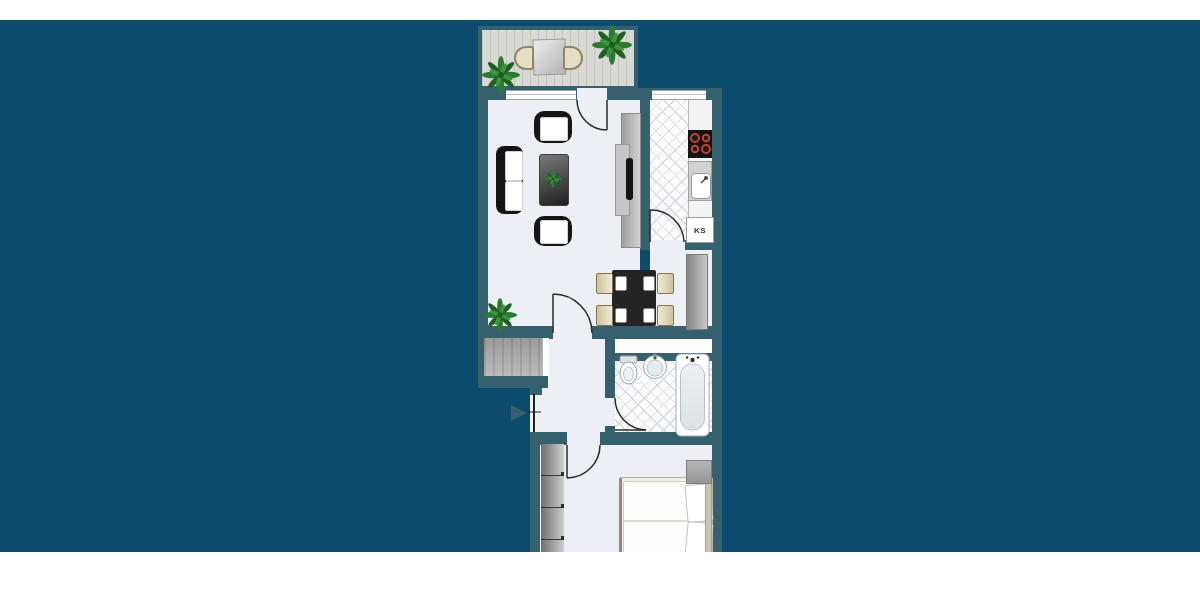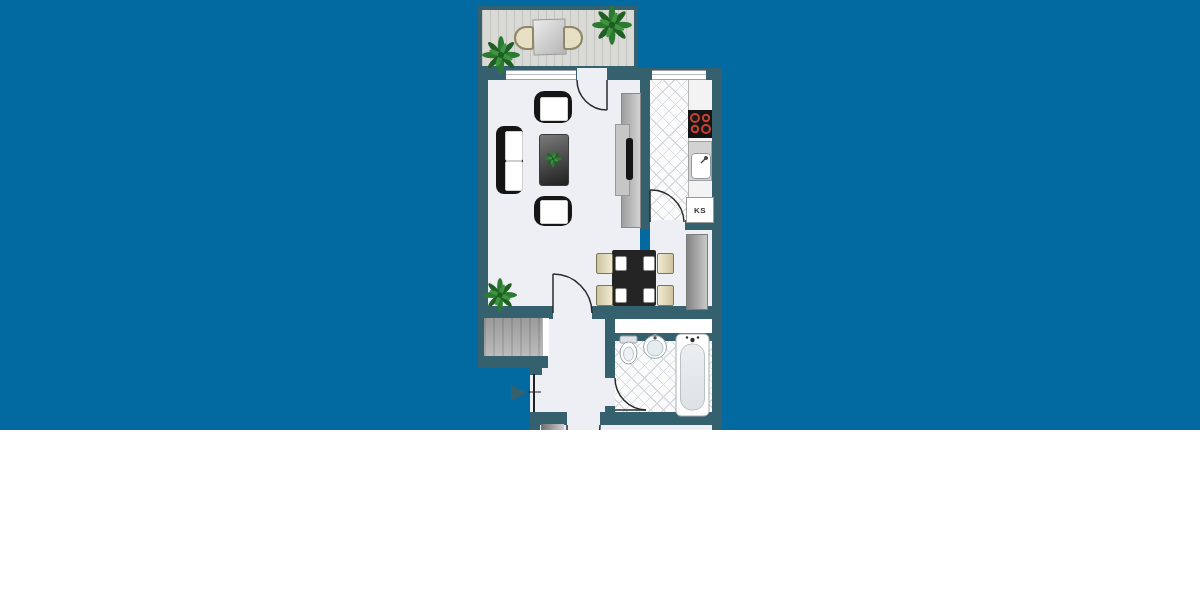--- a/index.html
+++ b/index.html
@@ -1,16 +1,16 @@
 <!DOCTYPE html>
 <html style="--wall: #35616F; --floor: #EDEFF5; --tile-line: #D8DBE2; --deck: #D9DAD5; --deck-line: #C4C5C0; --counter: #F3F3F3; --furniture-dark: #1C1C1C; --furniture-gray: #A9A9A9; --chair-cream: #E7DFC4; --plant-green: #2E7D32; --burner-red: #C84234; --door-line: #2B2B2B;"><head>
 <meta charset="utf-8">
 <style>
   html,body{margin:0;padding:0;background:#ffffff;font-family:"Liberation Sans",sans-serif;}
-  #plan{position:relative;width:1200px;height:430px;background:#0369a1;overflow:hidden;}
+  #plan{position:relative;width:1200px;height:532px;background:#0c4a6e;overflow:hidden;margin-top:20px;}
   .abs{position:absolute;}
   .wall{position:absolute;background:var(--wall,#35616F);}
   .floor{position:absolute;background:var(--floor,#EDEFF5);}
   .tile{position:absolute;background:
     repeating-linear-gradient(45deg, var(--tile-line,#D8DBE2) 0 1px, transparent 1px 9px),
     repeating-linear-gradient(-45deg, var(--tile-line,#D8DBE2) 0 1px, transparent 1px 9px),
     #fbfbfc;}
   .deck{position:absolute;background:repeating-linear-gradient(90deg, var(--deck-line,#C4C5C0) 0 1px, var(--deck,#D9DAD5) 1px 8px);}
   .window{position:absolute;background:linear-gradient(180deg,#fff 0 3px,#b9bec6 3px 4.5px,#fff 4.5px);border-top:1px solid #98a2ac;border-bottom:1px solid #98a2ac;}
   .gray-grad-h{background:linear-gradient(90deg,#848484,#c9c9c9);}

